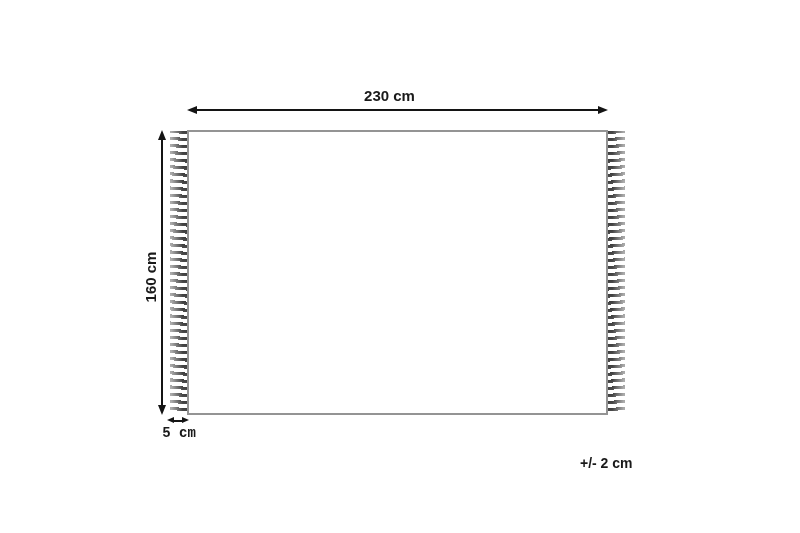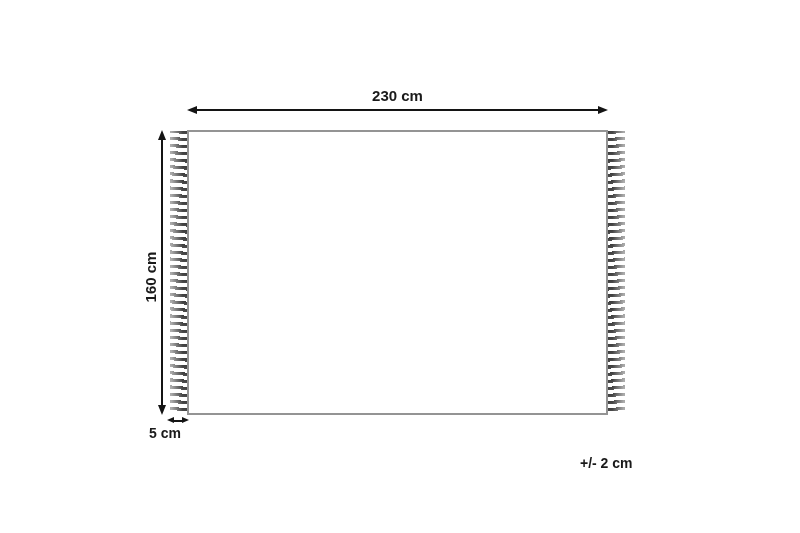--- a/index.html
+++ b/index.html
@@ -69,35 +69,36 @@
   .dim-fringe .ah-right { right: 0; top: 0; border-top: 3.5px solid transparent; border-bottom: 3.5px solid transparent; border-left: 7px solid #141414; }
 
   
   .lbl {
     position: absolute;
     font-weight: 700;
     color: #1a1a1a;
     white-space: nowrap;
   }
   .width-label {
-    left: 187px; top: 87px; width: 421px;
+    left: 179px; top: 87px; width: 421px;
     text-align: center;
     font-size: 15px;
   }
   .height-label {
     left: 111px; top: 268px;
     width: 80px; height: 18px; line-height: 18px;
     text-align: center;
     font-size: 15px;
     transform: rotate(-90deg);
   }
   .fringe-label {
     left: 149px; top: 425px; width: 60px;
-    text-align: left;
+    text-align: center;
     font-size: 14px;
+    font-family: Liberation Mono, monospace;
   }
   .tolerance-label {
     left: 580px; top: 455px;
     font-size: 14px;
   }
 </style>
 </head>
 <body>
 
 <div class="canvas">

